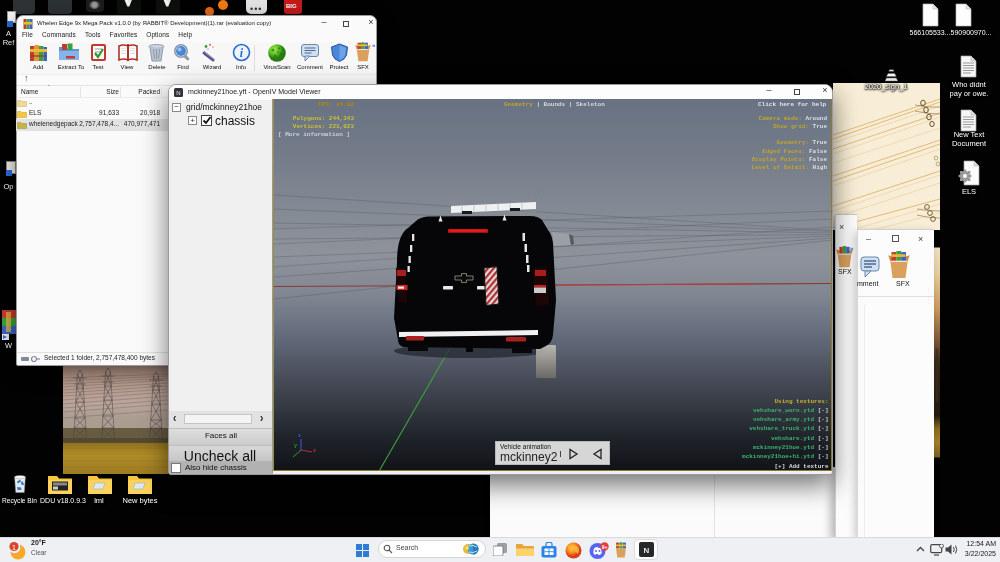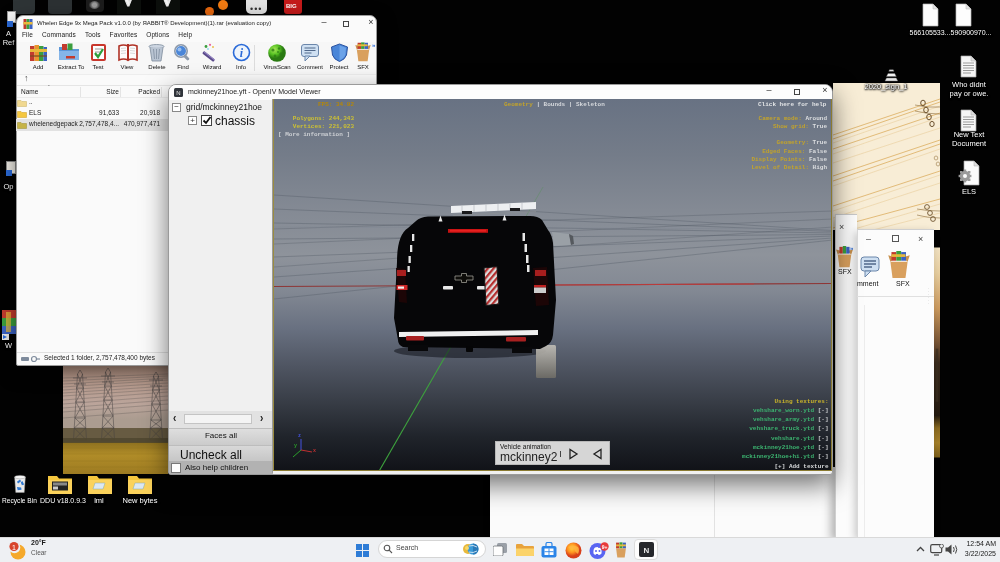--- a/index.html
+++ b/index.html
@@ -428,24 +428,24 @@
   </svg>
 <div class="a" style="left:215px;top:114px;font-size:12px;color:#111">chassis</div>
 
 <div class="a" style="left:169px;top:411px;width:104px;height:17px;background:#e2e2e2"></div>
 <div class="a" style="left:184px;top:414px;width:68px;height:10px;background:#f4f4f4;border:1px solid #c4c4c4"></div>
 <div class="a" style="left:173px;top:412px;font-size:10px;color:#222;font-weight:bold;transform:scaleY(1.2)">‹</div>
 <div class="a" style="left:260px;top:412px;font-size:10px;color:#222;font-weight:bold;transform:scaleY(1.2)">›</div>
 <div class="a" style="left:169px;top:428px;width:104px;height:17px;background:linear-gradient(#dedede,#cbcbcb);border-top:1px solid #bdbdbd"></div>
 <div class="a" style="left:169px;top:431px;width:104px;text-align:center;font-size:8px;color:#111">Faces all</div>
 <div class="a" style="left:169px;top:445px;width:104px;height:16px;background:linear-gradient(#d8d8d8,#c6c6c6);border-top:1px solid #bdbdbd"></div>
-<div class="a" style="left:159px;top:448px;width:104px;text-align:center;font-size:12px;color:#111">Uncheck all</div>
+<div class="a" style="left:168px;top:448px;width:104px;text-align:center;font-size:14px;color:#111">Uncheck all</div>
 <div class="a" style="left:169px;top:461px;width:104px;height:13px;background:#b2b2b2"></div>
 <div class="a" style="left:171px;top:462.5px;width:10px;height:10px;background:#fcfcfc;border:1px solid #777"></div>
-<div class="a" style="left:185px;top:463px;font-size:8px;color:#111">Also help children</div>
+<div class="a" style="left:185px;top:463px;font-size:8px;color:#111">Also hide chassis</div>
 
 <div class="a" style="left:272px;top:99px;width:1px;height:374px;background:#9a9a9a"></div>
 <div class="a" style="left:273px;top:99px;width:559px;height:372px;border-right:1.2px solid #8a7a30;border-bottom:1.2px solid #8a7a30;border-left:1px solid #9a8c40;background:linear-gradient(180deg,#687283 0%,#747c89 15%,#848a94 30%,#8e939b 42%,#828893 52%,#687080 62%,#4f5562 72%,#373c45 82%,#20242b 91%,#111318 100%);overflow:hidden">
 <svg width="559" height="374" viewBox="0 0 559 374" style="position:absolute;left:0;top:0">
 <g stroke="#4e5560" stroke-width="0.7" fill="none" opacity="0.5">
 <path d="M0,96 L559,131.5 M0,110 L559,132.5 M0,124 L559,134 M0,140 L559,135.5 M0,158 L559,137 M0,178 L559,139 M0,200 L559,141"></path>
 </g>
 <g stroke="#454c57" stroke-width="0.6" fill="none" opacity="0.45">
 <path d="M0,130 L559,112 M0,145 L559,120 M0,168 L559,128"></path>
 </g>

